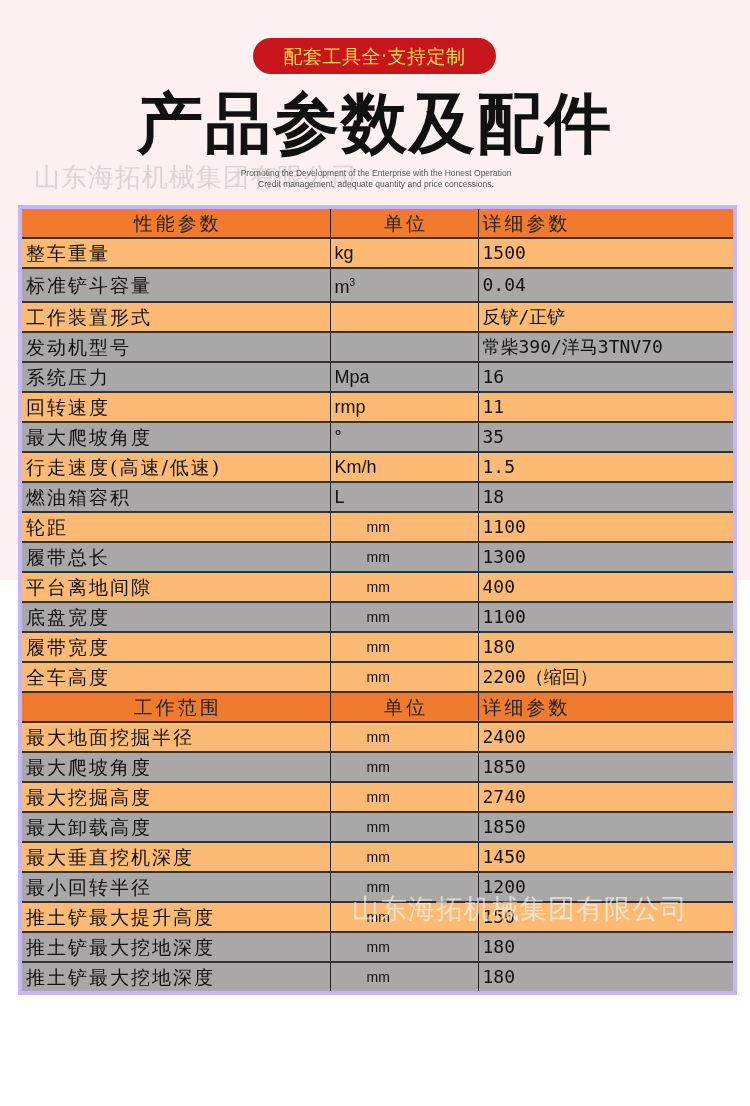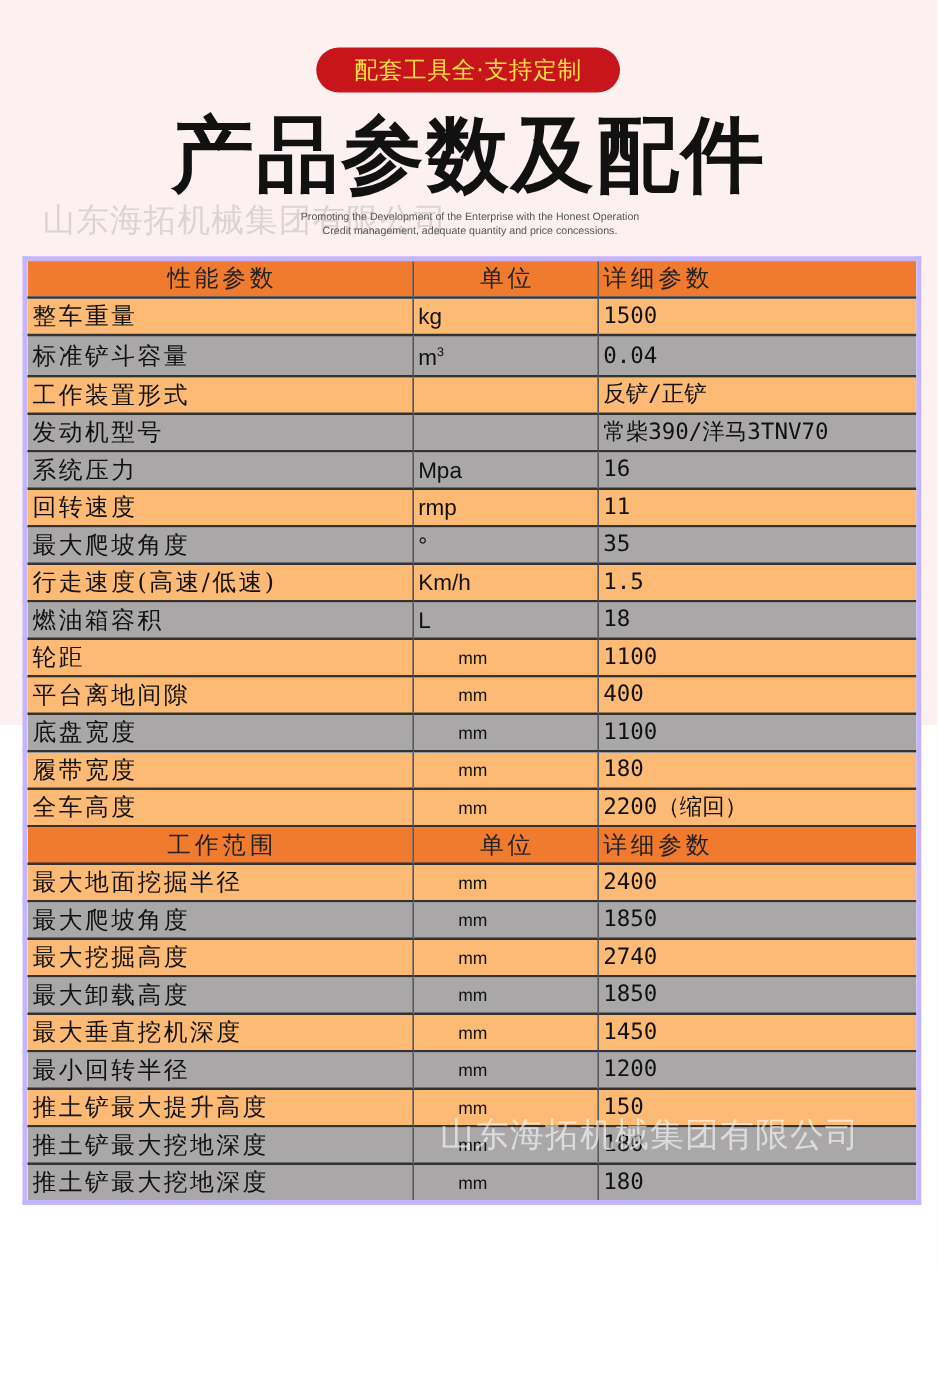--- a/index.html
+++ b/index.html
@@ -137,20 +137,25 @@
       <td>燃油箱容积</td>
       <td class="unit">L</td>
       <td class="val">18</td>
     </tr>
 
     <tr class="white">
       <td>轮距</td>
       <td class="unit small">mm</td>
       <td class="val">1100</td>
     </tr>
+    <tr class="gray">
+      <td>履带总长</td>
+      <td class="unit small">mm</td>
+      <td class="val">1300</td>
+    </tr>
     <tr class="white">
       <td>平台离地间隙</td>
       <td class="unit small">mm</td>
       <td class="val">400</td>
     </tr>
     <tr class="gray">
       <td>底盘宽度</td>
       <td class="unit small">mm</td>
       <td class="val">1100</td>
     </tr>

